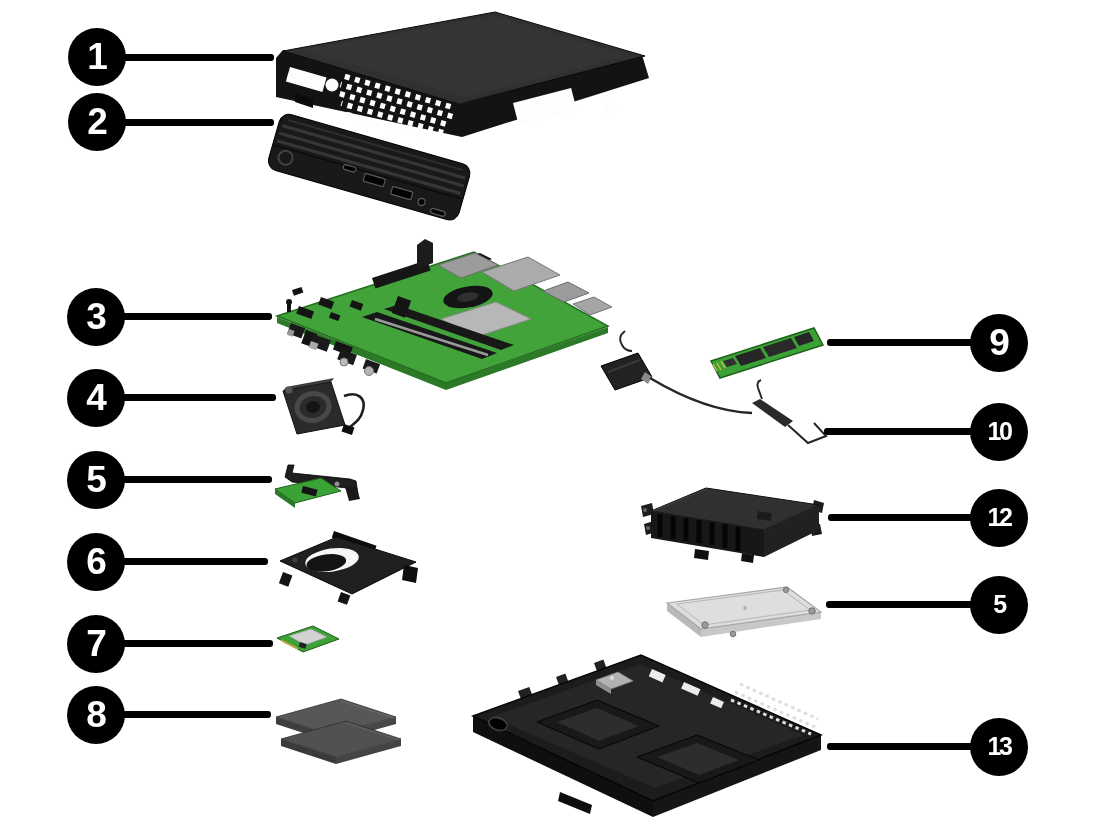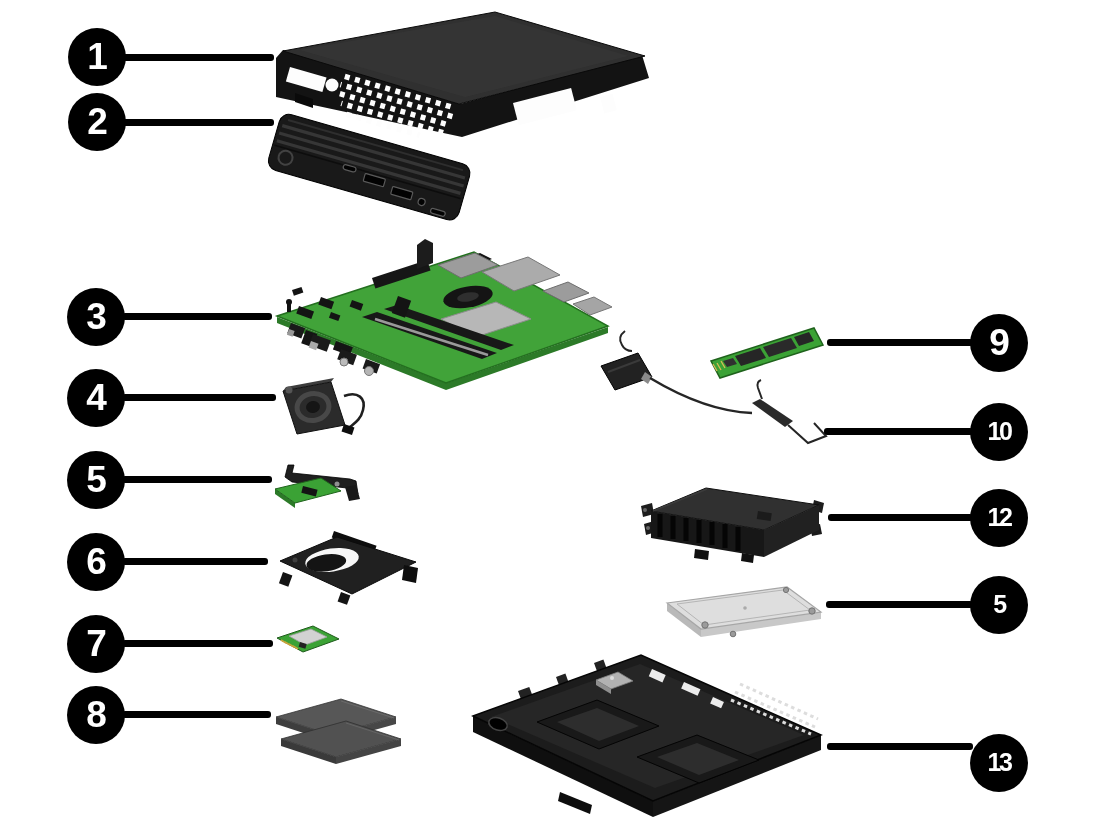--- a/index.html
+++ b/index.html
@@ -274,17 +274,17 @@
     </div>
   <div class="callout two" style="left:970px;top:403px">
       <span class="num">10</span>
     </div>
   <div class="callout two" style="left:970px;top:489px">
       <span class="num">12</span>
     </div>
   <div class="callout two" style="left:970px;top:576px">
       <span class="num">5</span>
     </div>
-  <div class="callout two" style="left:970px;top:734px">
+  <div class="callout two" style="left:970px;top:718px">
       <span class="num">13</span>
     </div>
 
 </div>
 
 </body></html>

